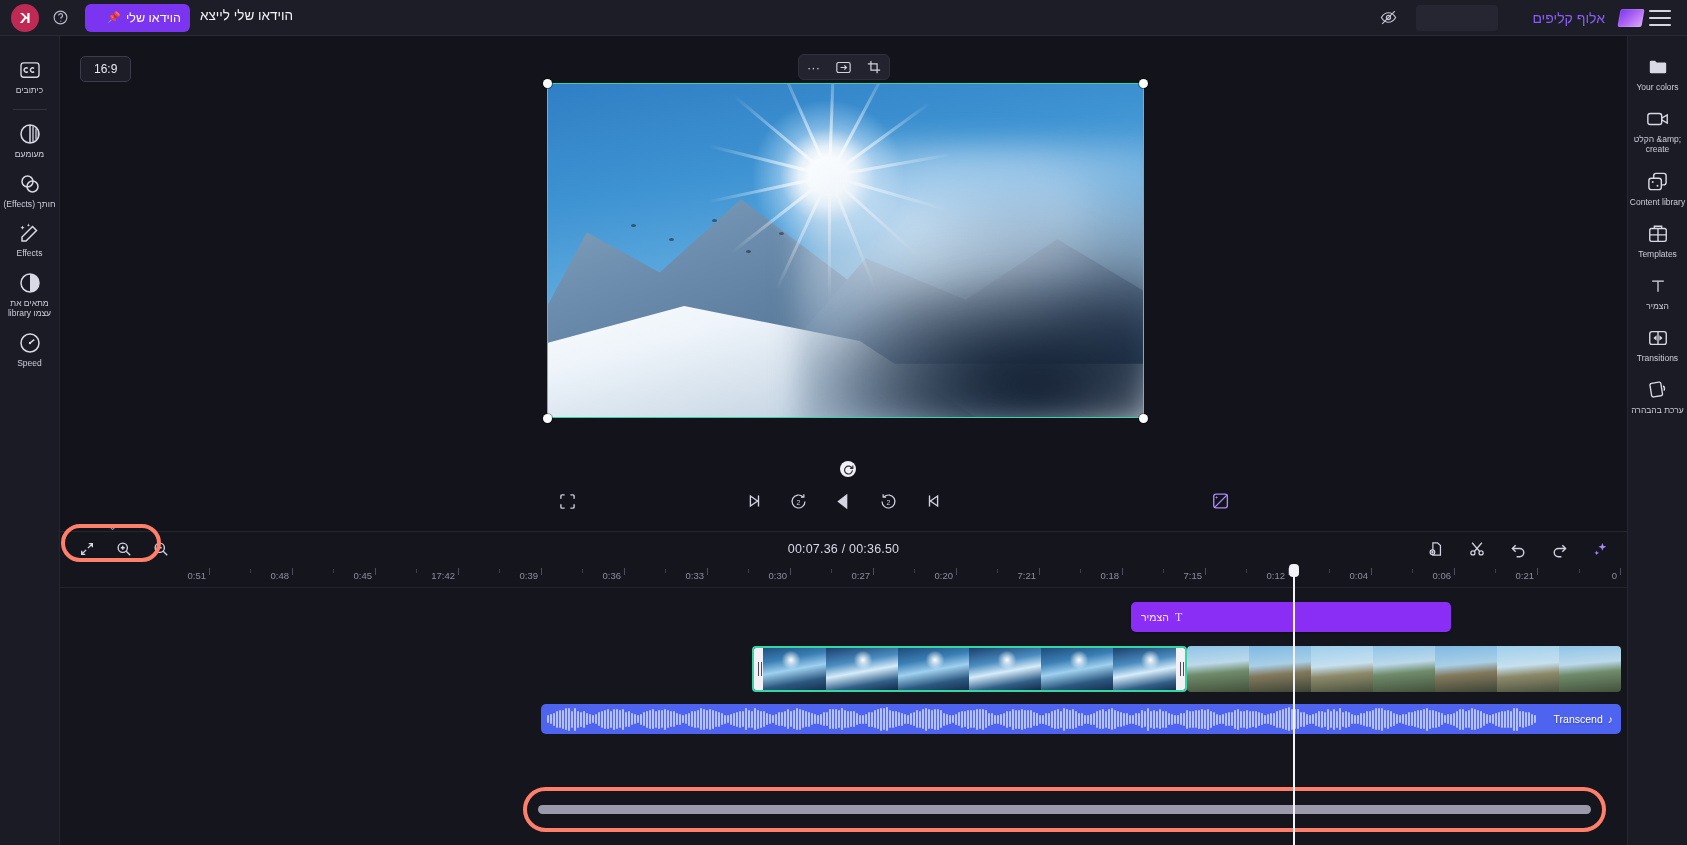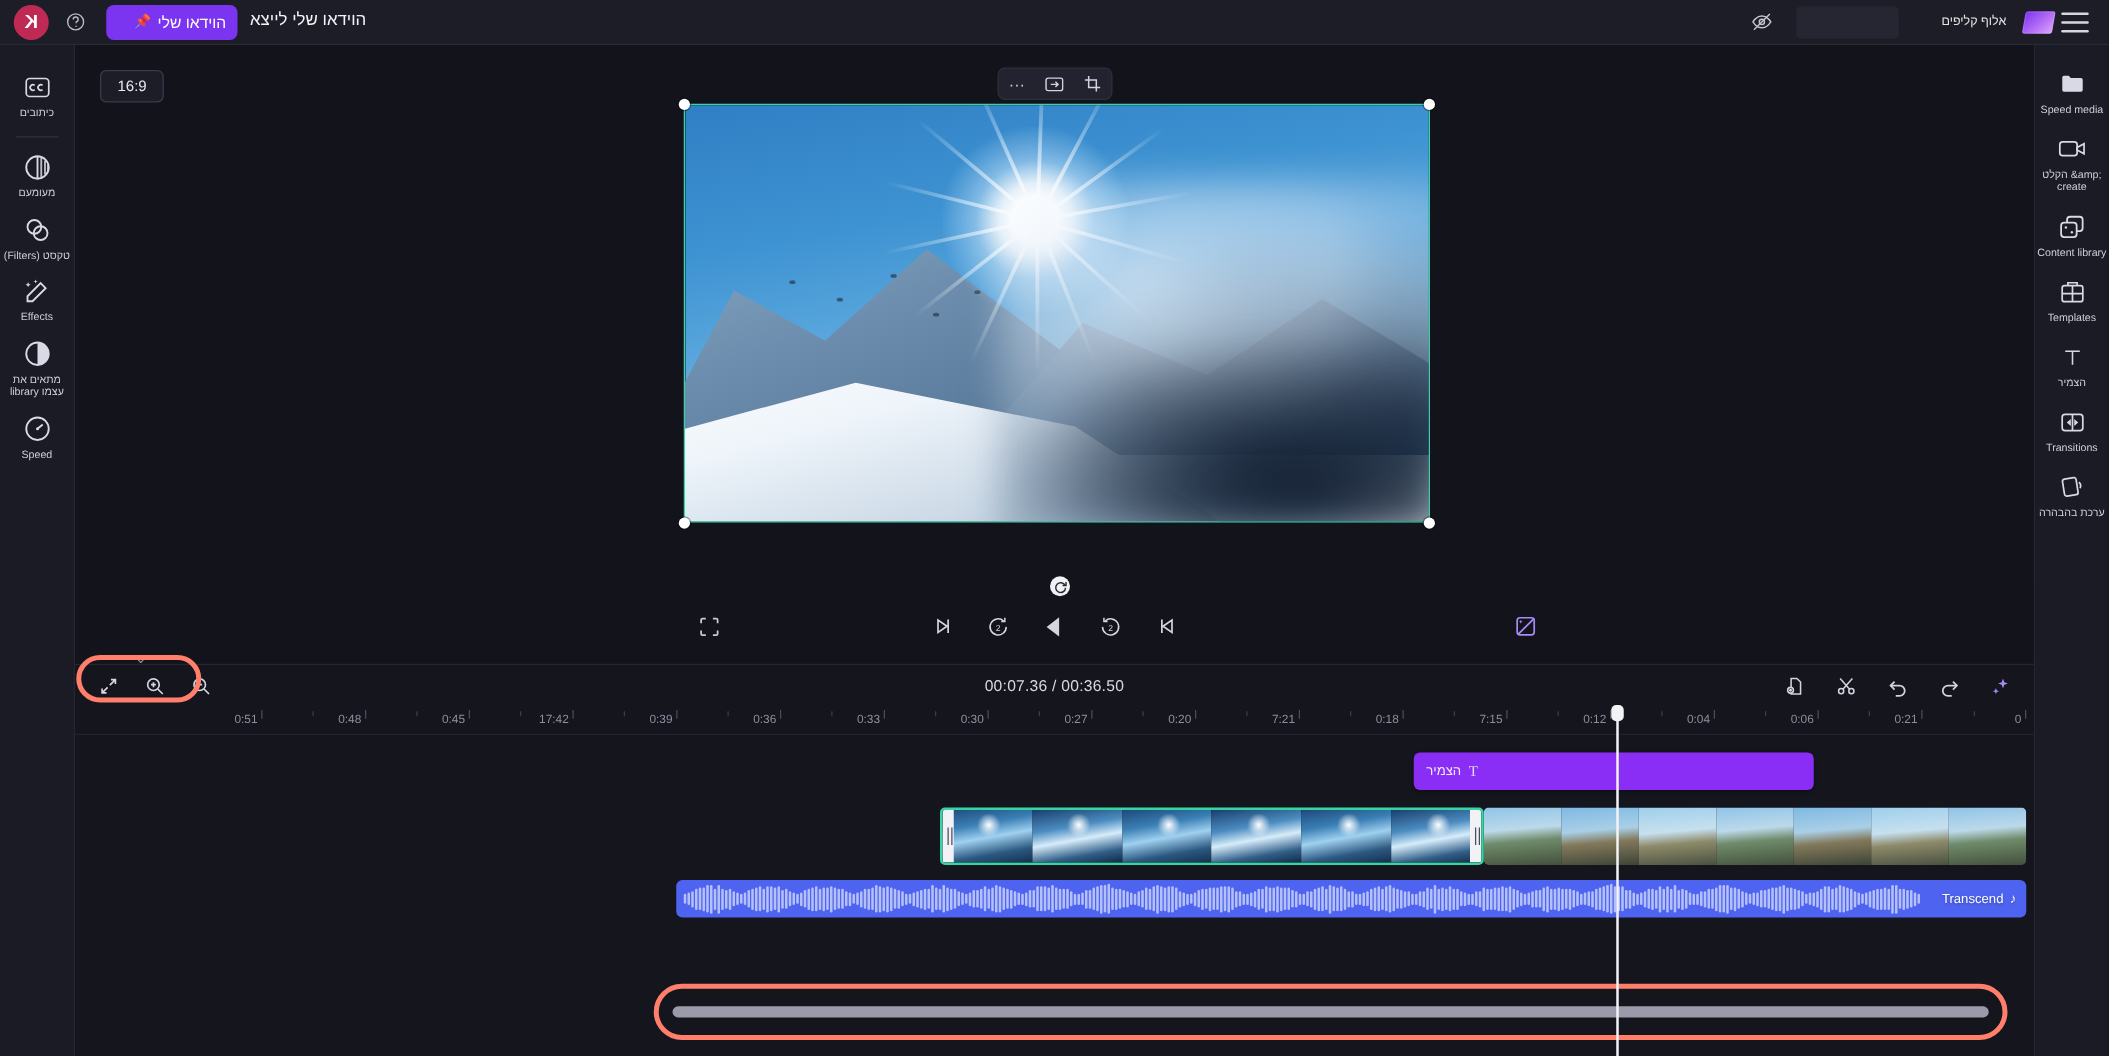--- a/index.html
+++ b/index.html
@@ -48,21 +48,21 @@
     margin-left:auto; display:flex; align-items:center; gap:0;
     padding-right:14px;
   }
   .eye-off { width:24px; height:24px; color:#c2c2d0; display:flex;
     align-items:center; justify-content:center; margin-left:6px; }
   .topbar-blank {
     width:82px; height:26px; border-radius:4px; background:#262633;
     margin:0 16px;
   }
   .brand-name {
-    font-size:10px; color:#e5e5e5; direction:rtl; white-space:nowrap;
+    font-size:14px; color:#8b5cf6; direction:rtl; white-space:nowrap;
     margin-left:18px;
   }
   .brand-logo {
     width:24px; height:18px; margin-left:14px;
     background:linear-gradient(135deg,#7b35f0 0%,#b46cf5 55%,#d8a8fb 100%);
     border-radius:2px; transform:skewX(-10deg);
     box-shadow:inset 0 0 0 1px rgba(255,255,255,.12);
   }
   .hamburger { width:22px; height:16px; display:flex; flex-direction:column;
     justify-content:space-between; margin-right:2px; margin-left:6px; }
@@ -380,21 +380,21 @@
       <span class="lb">מעומעם</span>
     </div>
 
     <div class="rail-item">
       <span class="ic">
         <svg width="24" height="24" viewBox="0 0 24 24" fill="none" stroke="currentColor" stroke-width="1.5">
           <circle cx="9.5" cy="9.5" r="5.5"></circle>
           <circle cx="14.5" cy="14.5" r="5.5"></circle>
         </svg>
       </span>
-      <span class="lb">טקסט (Filters)</span>
+      <span class="lb">חותך (Effects)</span>
     </div>
 
     <div class="rail-item">
       <span class="ic">
         <svg width="24" height="24" viewBox="0 0 24 24" fill="none" stroke="currentColor" stroke-width="1.5">
           <path d="M14.5 5.5l4 4L8 20H4v-4z"></path>
           <path d="M4.5 4.6l.6 1.5 1.5.6-1.5.6-.6 1.5-.6-1.5L2.4 6.7l1.5-.6z" fill="currentColor" stroke="none"></path>
           <path d="M10.5 2.6l.45 1.15 1.15.45-1.15.45-.45 1.15-.45-1.15L8.9 4.2l1.15-.45z" fill="currentColor" stroke="none"></path>
         </svg>
       </span>
@@ -428,21 +428,21 @@
   </div>
 
   <div class="right-rail">
 
     <div class="rrail-item">
       <span class="ic">
         <svg width="22" height="20" viewBox="0 0 24 22" fill="currentColor">
           <path d="M3 5.5A1.5 1.5 0 0 1 4.5 4h4.2l1.8 2h9A1.5 1.5 0 0 1 21 7.5v9A1.5 1.5 0 0 1 19.5 18h-15A1.5 1.5 0 0 1 3 16.5z"></path>
         </svg>
       </span>
-      <span class="lb">Speed media</span>
+      <span class="lb">Your colors</span>
     </div>
 
     <div class="rrail-item">
       <span class="ic">
         <svg width="24" height="18" viewBox="0 0 26 18" fill="none" stroke="currentColor" stroke-width="1.5">
           <rect x="2" y="3" width="15" height="12" rx="2.5"></rect>
           <path d="M17 8l6-3.4v8.8L17 10z"></path>
         </svg>
       </span>
       <span class="lb">הקלט &amp;amp; create</span>

